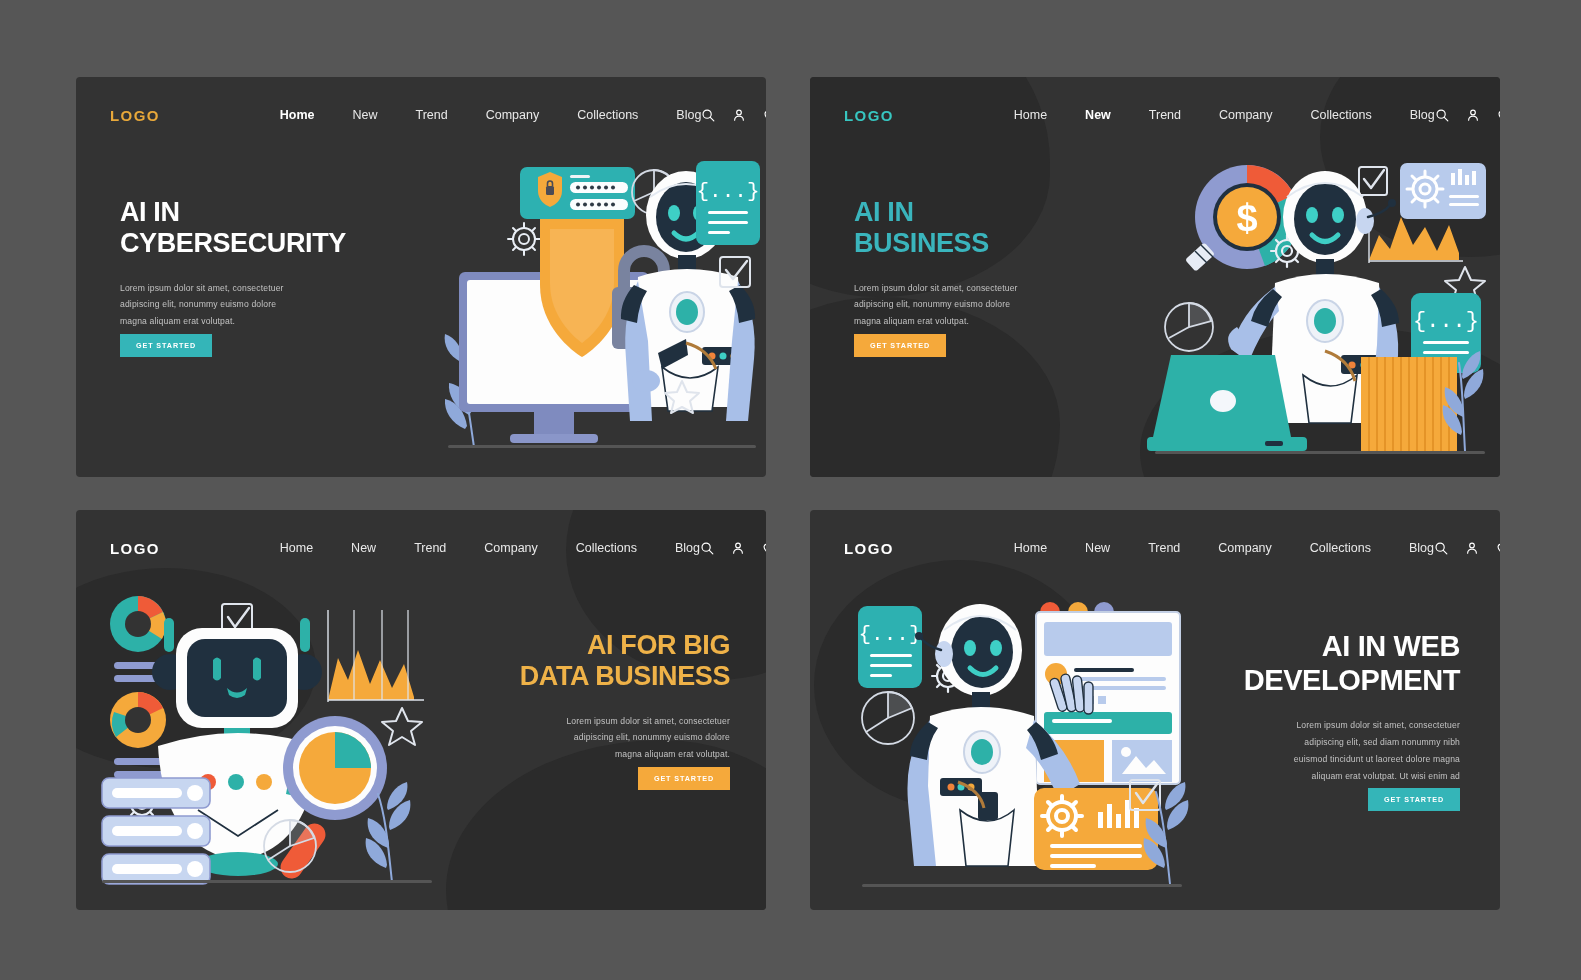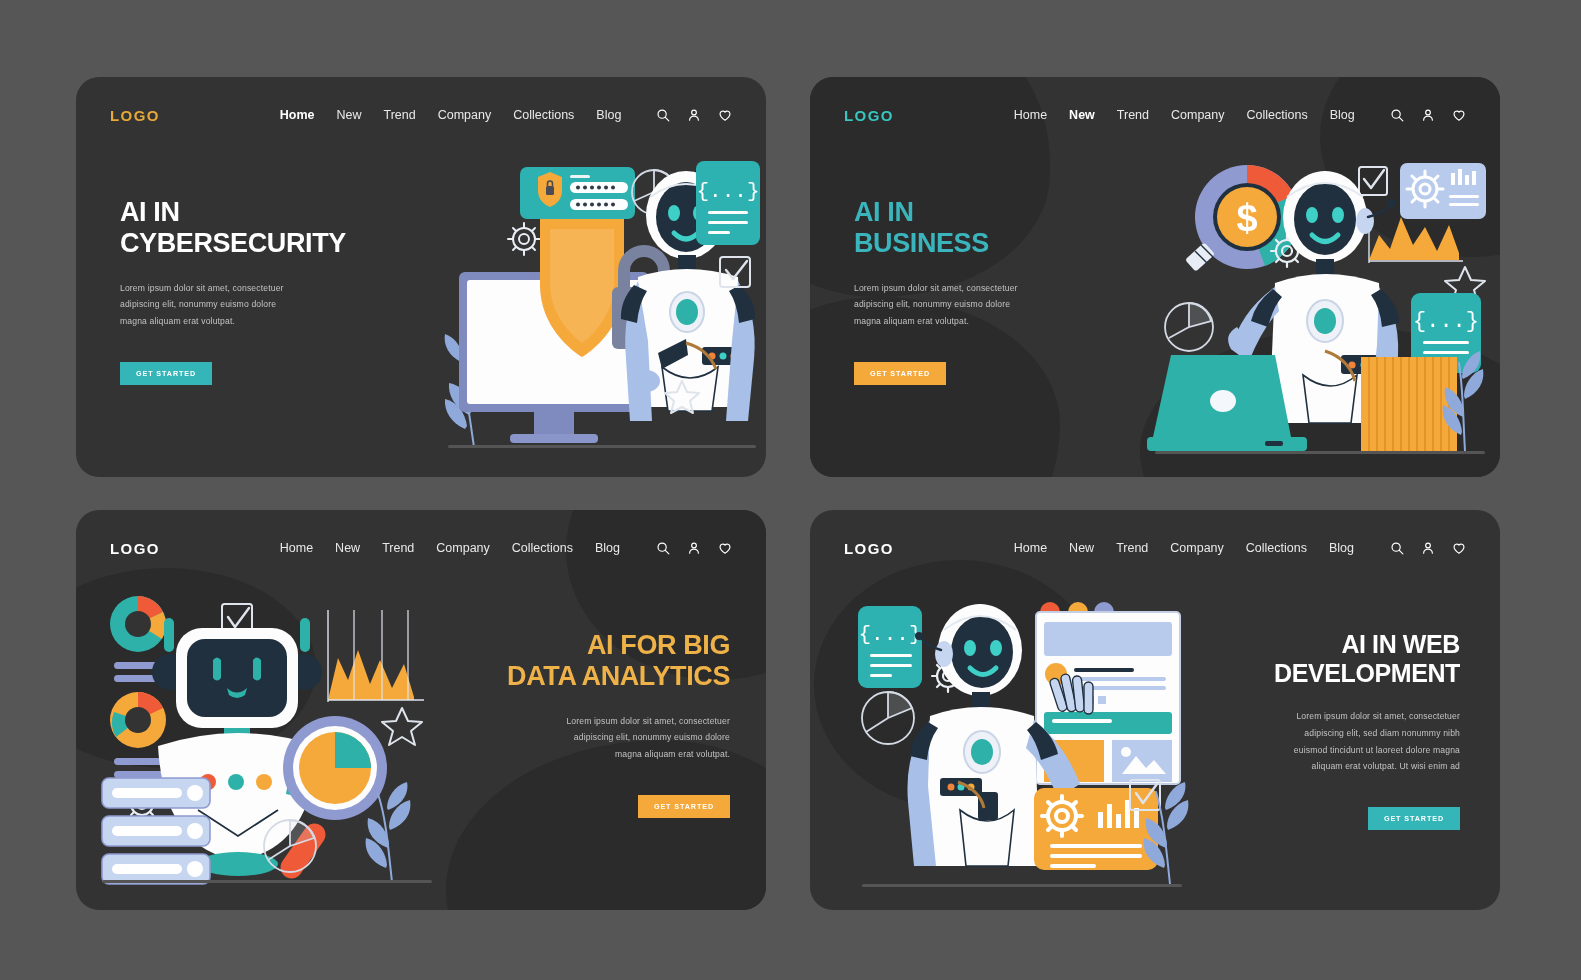--- a/index.html
+++ b/index.html
@@ -16,21 +16,21 @@
     grid-template-columns: 690px 690px;
     grid-template-rows: 400px 400px;
     column-gap: 44px;
     row-gap: 33px;
     padding: 77px 76px;
   }
   
   .panel {
     position: relative;
     background: #333333;
-    border-radius: 23px;
+    border-radius: 4px;
     overflow: hidden;
   }
   .blob {
     position: absolute;
     background: #2b2b2b;
     pointer-events: none;
   }
   
   .nav {
     position: relative;
@@ -43,21 +43,21 @@
   .logo {
     font-size: 15px;
     font-weight: bold;
     letter-spacing: 1.4px;
   }
   .logo.gold  { color: #e8a83a; }
   .logo.teal  { color: #37c6c0; }
   .logo.white { color: #ffffff; }
   .nav-links {
     display: flex;
-    gap: 22px;
+    gap: 38px;
     margin-left: 120px;
     justify-content: flex-end;
   }
   .nav-link {
     color: #e9e9e9;
     font-size: 12.5px;
     white-space: nowrap;
   }
   .nav-link.active { font-weight: bold; color: #ffffff; }
   .nav-icons {
@@ -80,32 +80,32 @@
   .headline {
     font-size: 27px;
     font-weight: bold;
     line-height: 1.16;
     letter-spacing: -0.4px;
     white-space: pre-line;
   }
   .headline.white { color: #ffffff; }
   .headline.teal  { color: #3ab5bd; }
   .headline.gold  { color: #efb248; }
-  .headline.small { font-size: 25px; }
+  .headline.small { font-size: 29px; }
   .body-text {
     margin-top: 20px;
     font-size: 8.6px;
     line-height: 1.95;
     color: #c3c3c3;
     white-space: pre-line;
     letter-spacing: 0.15px;
   }
   .cta {
     display: inline-block;
-    margin-top: 32px;
+    margin-top: 4px;
     padding: 7px 16px;
     font-size: 7.2px;
     font-weight: bold;
     letter-spacing: 0.9px;
     color: #ffffff;
     border: none;
     cursor: pointer;
     font-family: "Liberation Sans", sans-serif;
   }
   .cta.teal { background: #34b5b8; }
@@ -514,21 +514,21 @@
             <svg width="14" height="14" viewBox="0 0 24 24" fill="none" stroke="#fff" stroke-width="2">
               <path d="M12 21s-8.5-5.4-8.5-11A4.8 4.8 0 0 1 12 7.2 4.8 4.8 0 0 1 20.5 10c0 5.6-8.5 11-8.5 11z" stroke-linejoin="round"></path>
             </svg>
           </span>
       </div>
     </nav>
 
     <div class="hero">
       <div class="copy right">
         <h1 class="headline gold">AI FOR BIG
-DATA ANALYTICS</h1>
+DATA BUSINESS</h1>
         <p class="body-text">Lorem ipsum dolor sit amet, consectetuer
 adipiscing elit, nonummy euismo dolore
 magna aliquam erat volutpat.</p>
         <button class="cta gold">GET STARTED</button>
       </div>
 
       <div class="art p3">
         <svg viewBox="0 0 340 295">
 
           <g>

